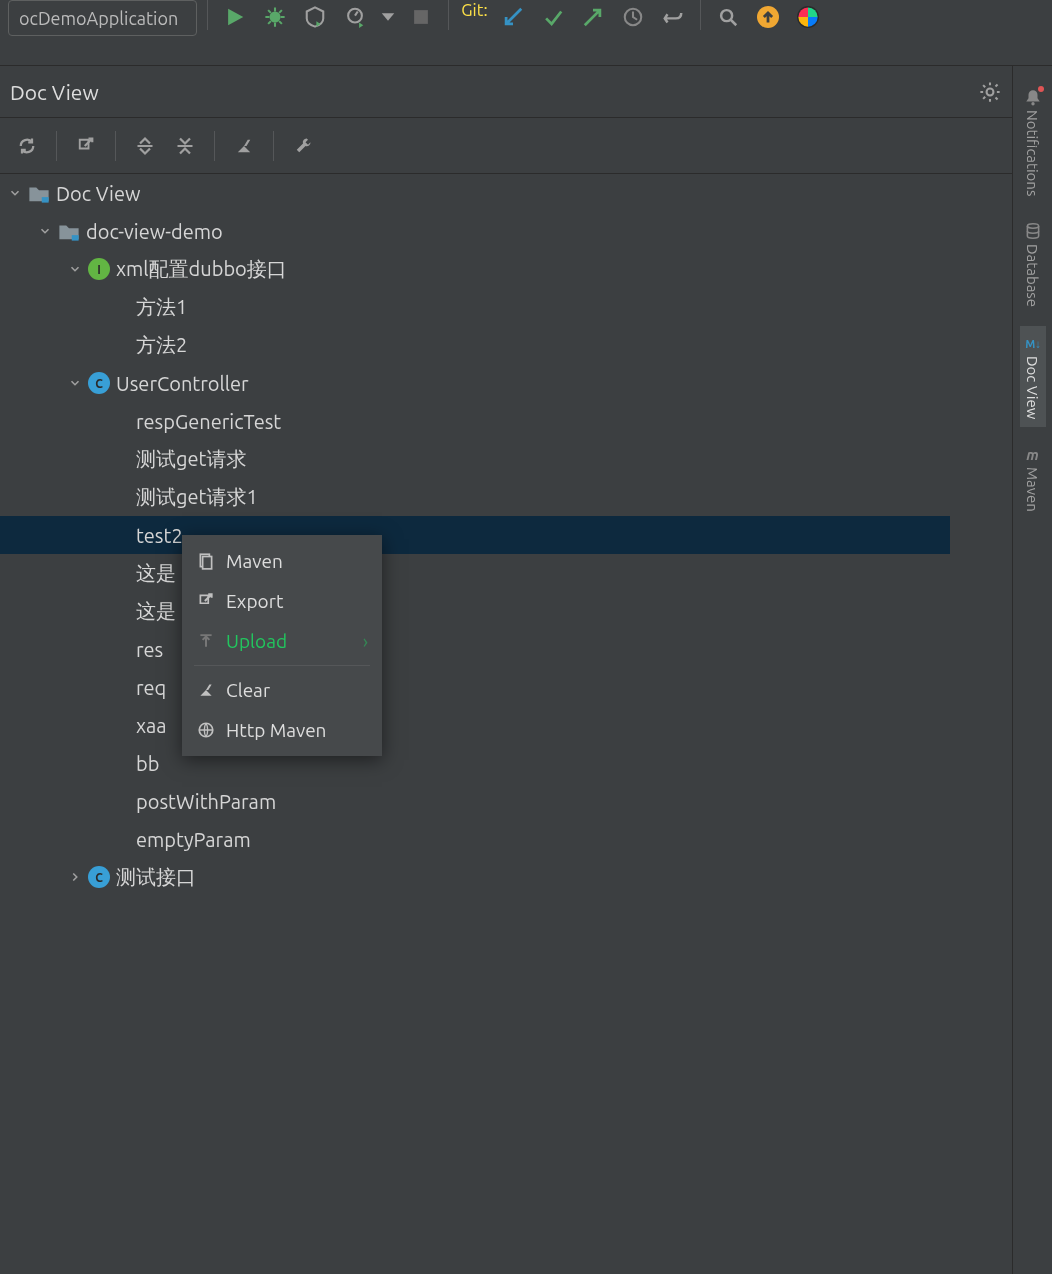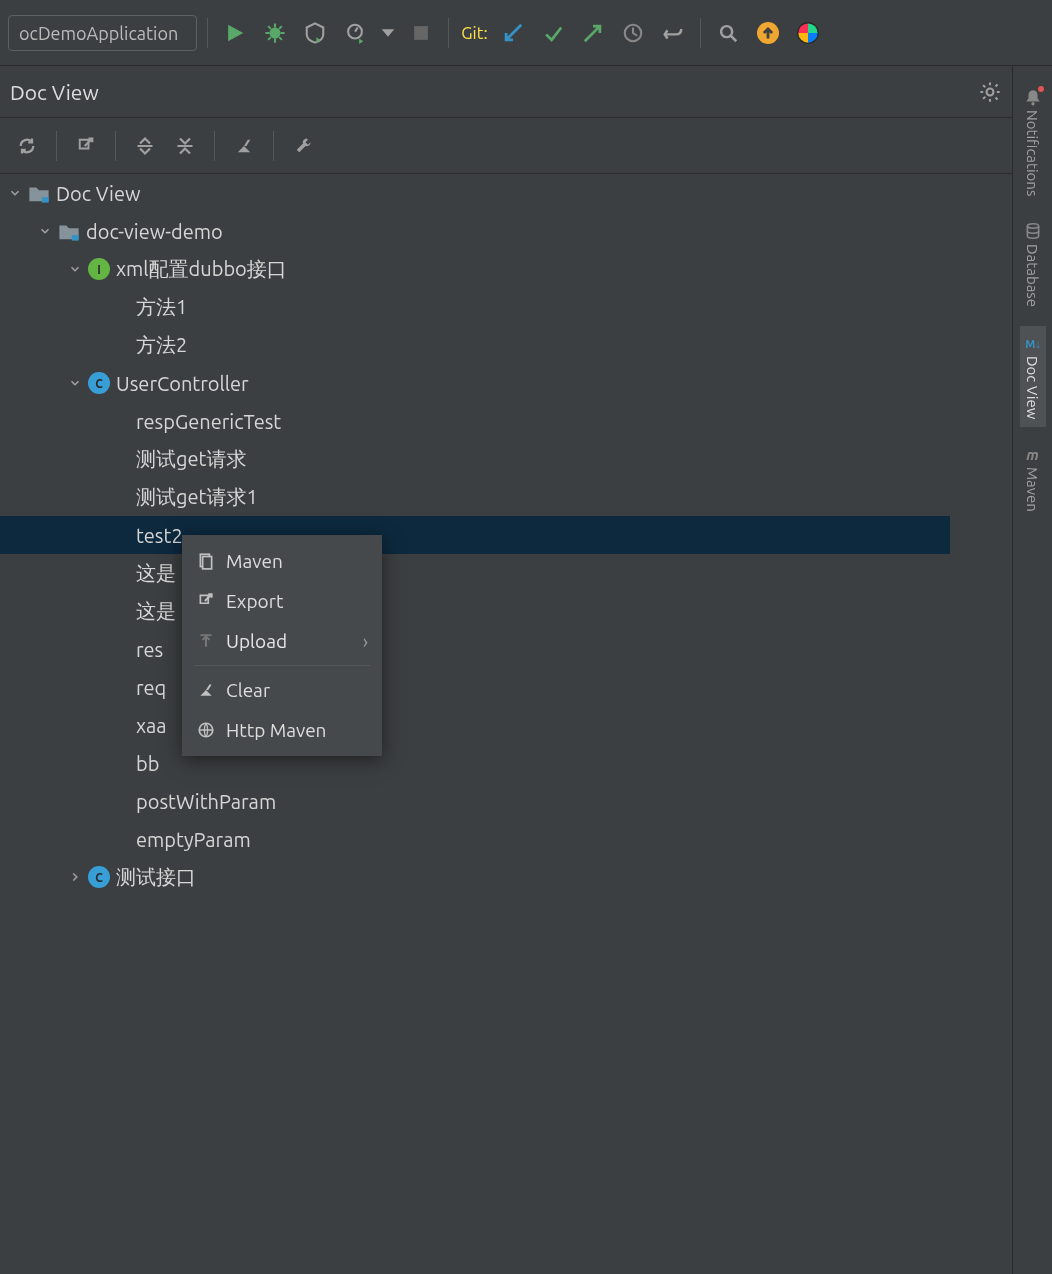--- a/index.html
+++ b/index.html
@@ -11,21 +11,20 @@
   color: #bbbbbb;
   overflow: hidden;
   position: relative;
 }
 
 
 .toolbar {
   height: 66px;
   background: #3c3f41;
   display: flex;
-  align-items: center;
   padding: 0 8px;
   gap: 6px;
   border-bottom: 1px solid #2b2b2b;
 }
 .run-config {
   border: 1px solid #5e6060;
   border-radius: 4px;
   padding: 4px 10px;
   display: flex;
   align-items: center;
@@ -105,21 +104,21 @@
   font-size: 19px;
   color: #dddddd;
 }
 .cm-item {
   display: flex;
   align-items: center;
   height: 40px;
   padding: 0 14px;
   gap: 10px;
 }
-.cm-item.disabled { color: #e5e5e5; }
+.cm-item.disabled { color: #22c55e; }
 .cm-item .cm-ic { width: 20px; height: 20px; display: flex; align-items: center; justify-content: center; }
 .cm-item .cm-ic svg { width: 18px; height: 18px; }
 .cm-item .arrow { margin-left: auto; opacity: .5; }
 .cm-sep { height: 1px; background: #555759; margin: 4px 12px; }
 
 
 .right-bar {
   position: absolute;
   right: 0; top: 66px;
   width: 40px;

